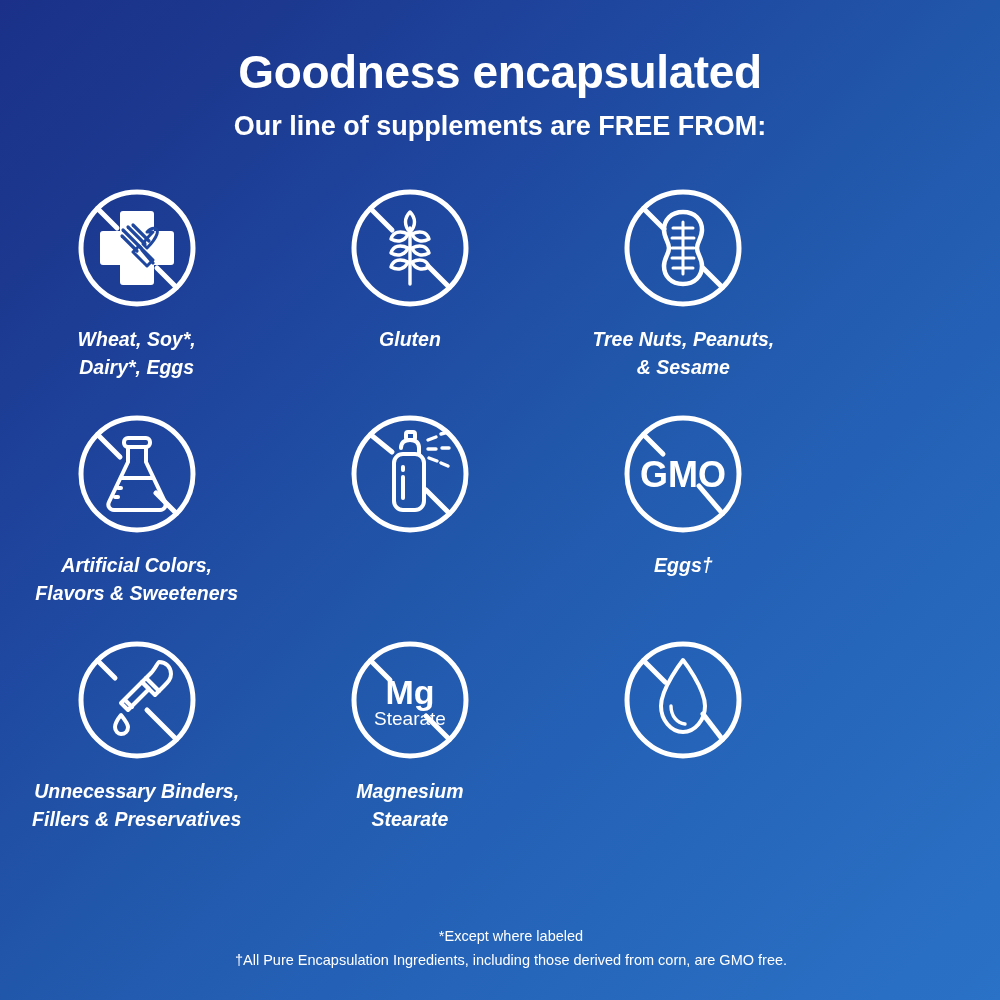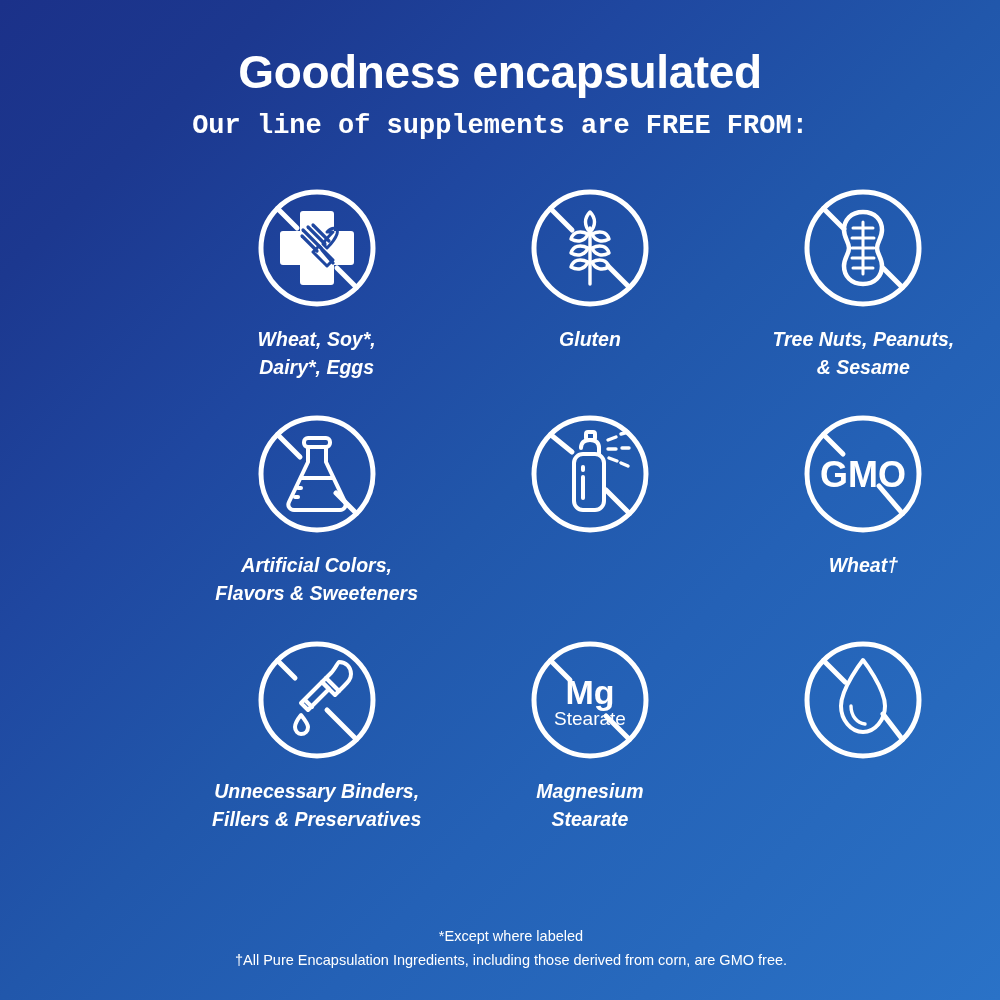--- a/index.html
+++ b/index.html
@@ -23,21 +23,21 @@
       linear-gradient(135deg,
         #1b3189 0%,
         #1c388f 14%,
         #1f47a0 32%,
         #2157ab 50%,
         #2461b6 66%,
         #2769bd 82%,
         #2a72c7 100%);
     display: flex;
     flex-direction: column;
-    align-items: flex-end;
+    align-items: flex-start;
     color: #ffffff;
   }
 
   
   #header {
     width: 100%;
     text-align: center;
     padding-top: 48px;
   }
   #title {
@@ -47,21 +47,20 @@
     line-height: 1.05;
     margin: 0;
     color: #ffffff;
   }
   #subtitle {
     font-size: 27px;
     font-weight: bold;
     margin: 16px 0 0 0;
     line-height: 1.1;
     color: #ffffff;
-    font-family: Liberation Mono, monospace;
   }
 
   
   #grid {
     width: 820px;
     margin-top: 42px;
     display: grid;
     grid-template-columns: repeat(3, 1fr);
     grid-auto-rows: 226px;
     row-gap: 0px;
@@ -226,21 +225,21 @@
       </svg>
     </div>
 
     <div class="cell">
       <svg class="badge" viewBox="0 0 128 128">
         <circle cx="64" cy="64" r="56" fill="none" stroke="#ffffff" stroke-width="5"></circle>
         <line x1="24.5" y1="24.5" x2="44" y2="44" stroke="#ffffff" stroke-width="5" stroke-linecap="round"></line>
         <line x1="80" y1="76" x2="103.5" y2="103.5" stroke="#ffffff" stroke-width="5" stroke-linecap="round"></line>
         <text x="64" y="64" text-anchor="middle" dominant-baseline="central" font-family="Liberation Sans, sans-serif" font-size="36" font-weight="bold" fill="#ffffff">GMO</text>
       </svg>
-      <div class="cell-label">Wheat†</div>
+      <div class="cell-label">Eggs†</div>
     </div>
 
     <div class="cell">
       <svg class="badge" viewBox="0 0 128 128">
         <circle cx="64" cy="64" r="56" fill="none" stroke="#ffffff" stroke-width="5"></circle>
         <line x1="24.5" y1="24.5" x2="42" y2="42" stroke="#ffffff" stroke-width="5" stroke-linecap="round"></line>
         <line x1="74" y1="74" x2="103.5" y2="103.5" stroke="#ffffff" stroke-width="5" stroke-linecap="round"></line>
         <g fill="none" stroke="#ffffff" stroke-width="4" stroke-linejoin="round" stroke-linecap="round">
           <path d="M86 26 C93 26 98 31 98 38 C98 43 95 46 91 50 L82 59 L69 46 L78 37 C82 33 85 26 86 26 Z"></path>
           <line x1="73" y1="42" x2="86" y2="55"></line>

